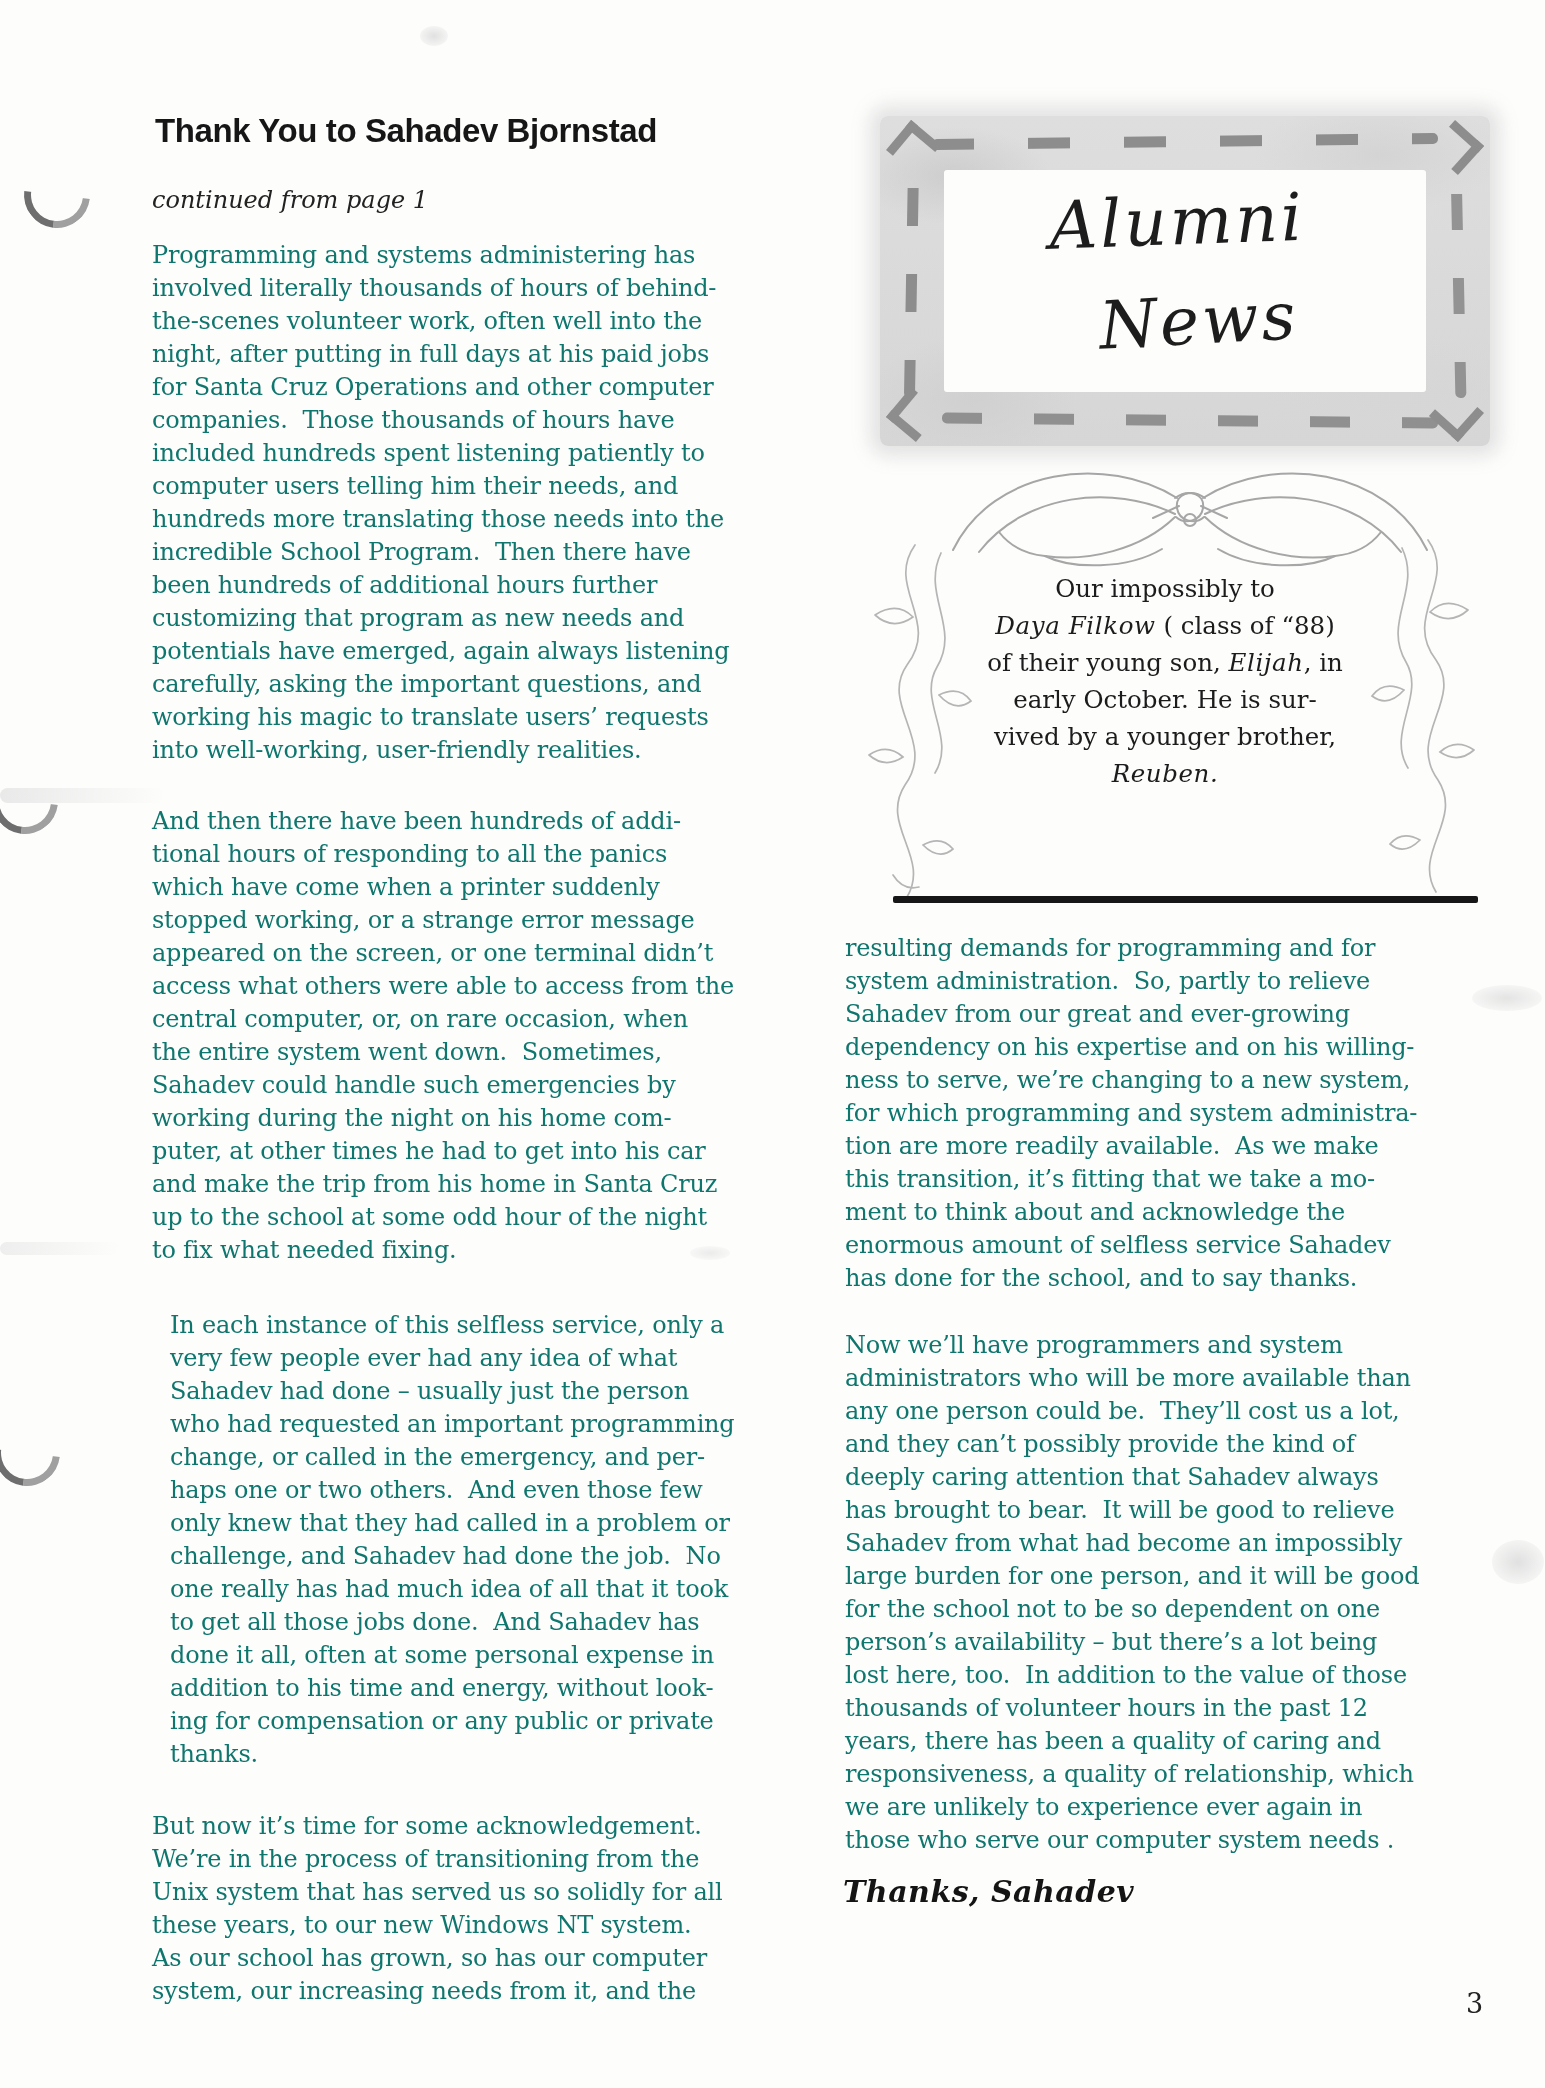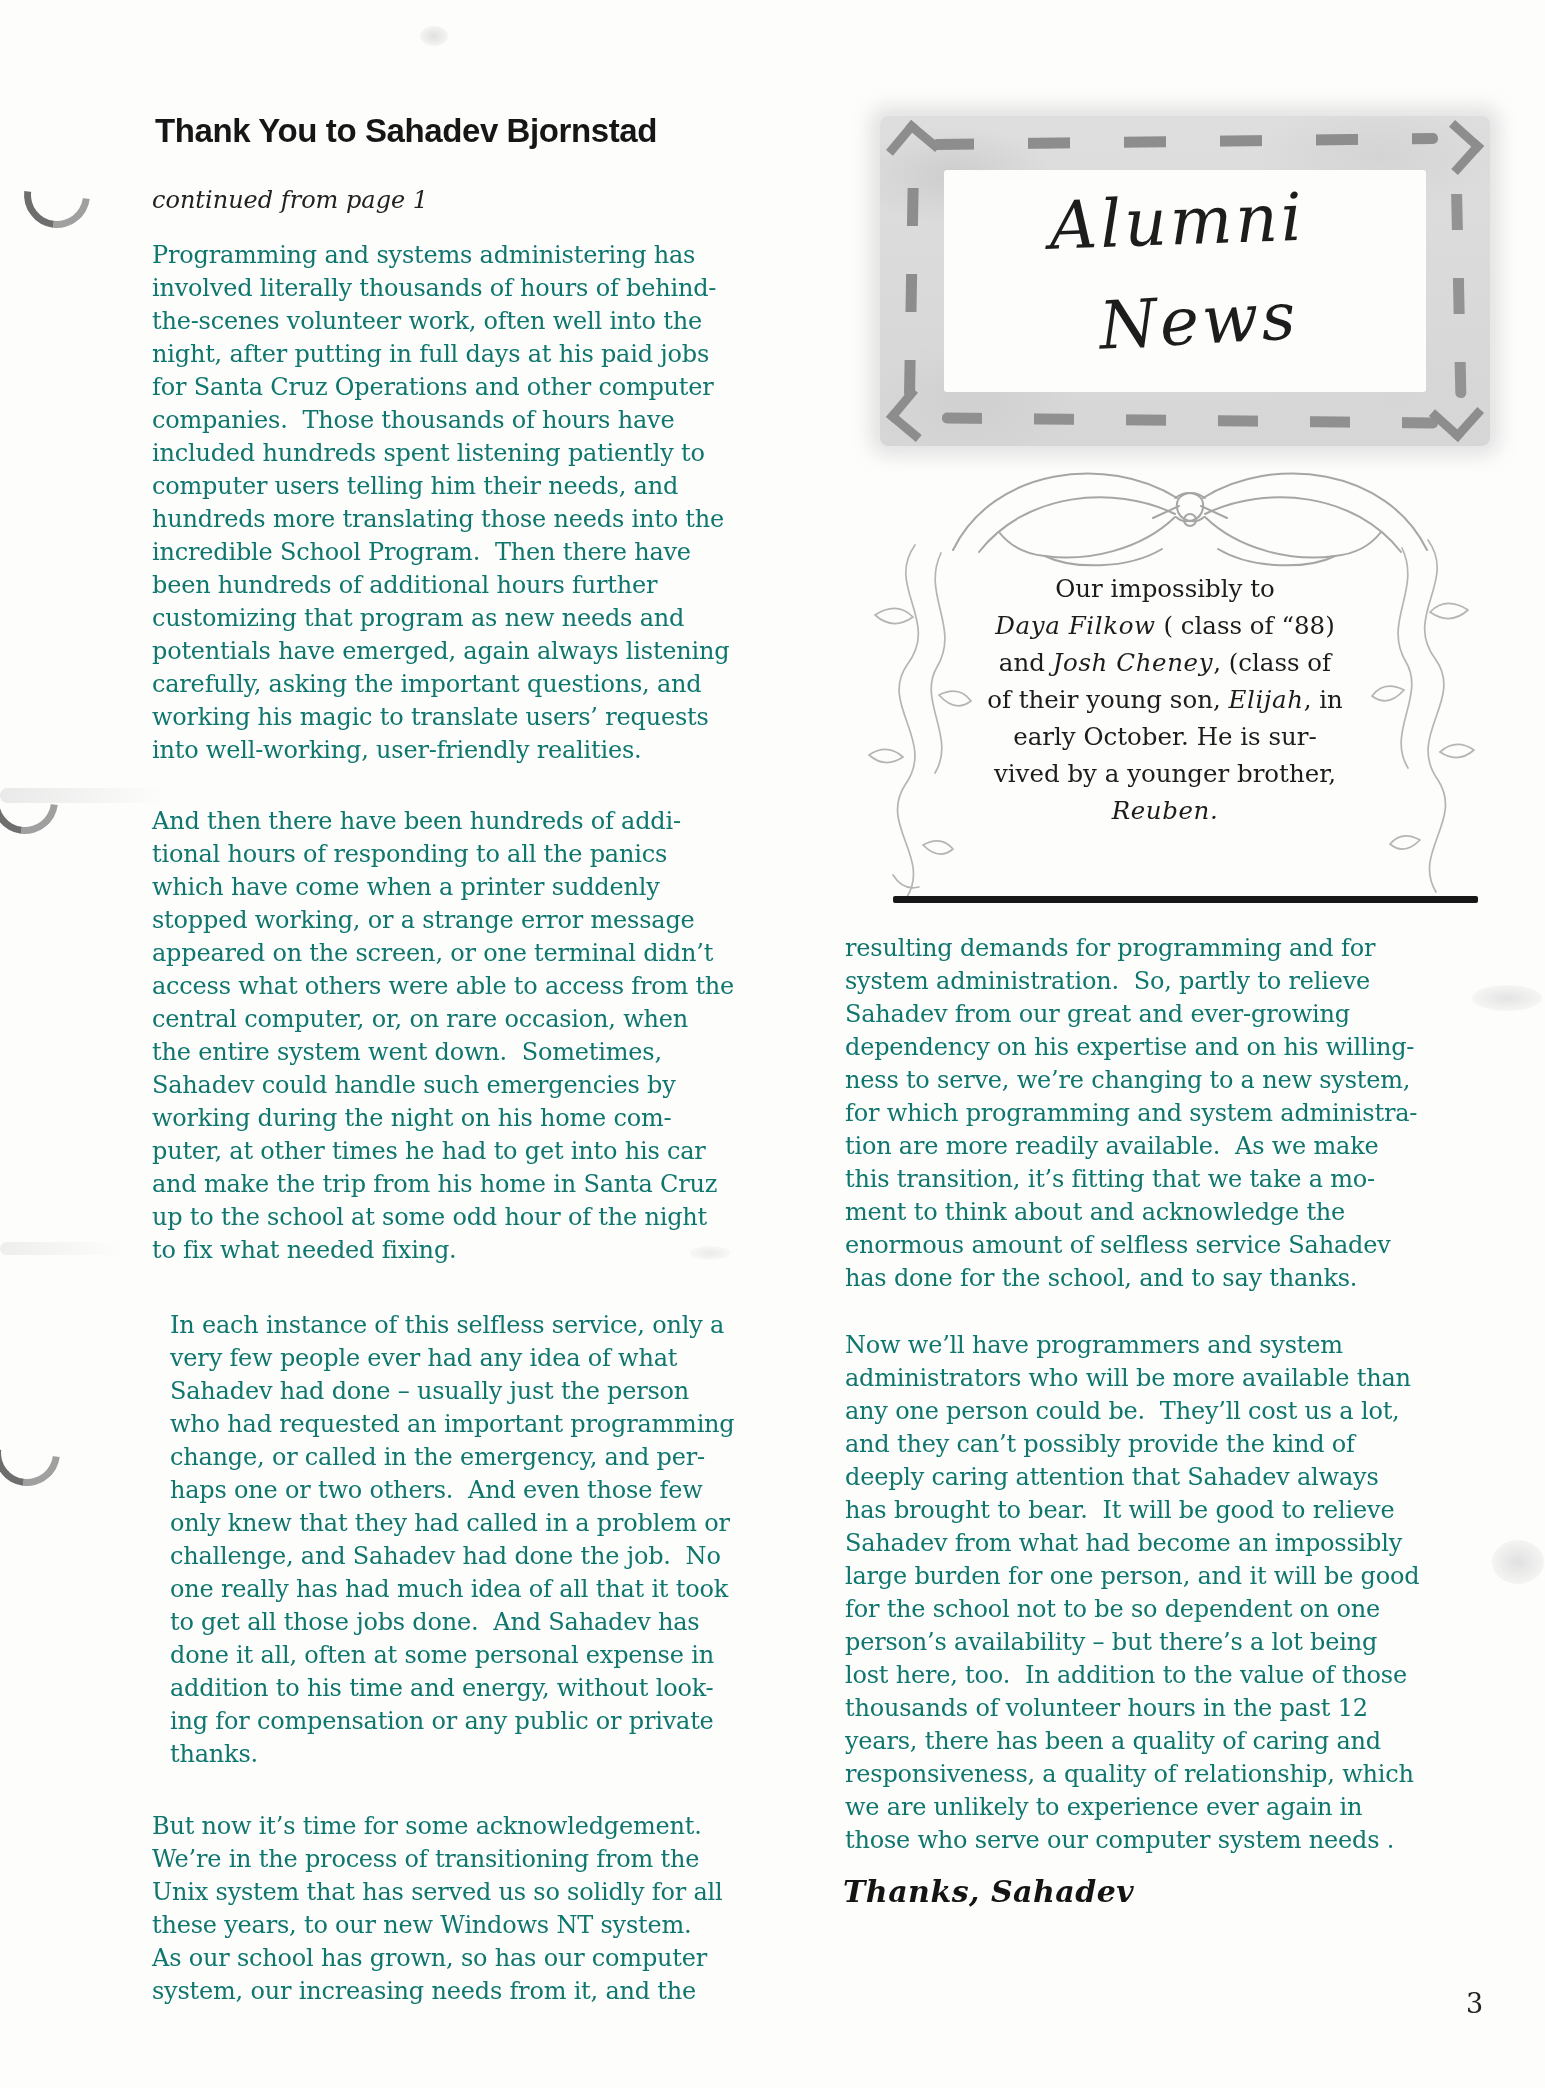--- a/index.html
+++ b/index.html
@@ -202,21 +202,20 @@
     <path class="thin" d="M 30,70 q 22,-14 38,2 q -20,14 -38,-2"></path>
     <path class="thin" d="M 94,150 q 20,-10 32,6 q -16,12 -32,-6"></path>
     <path class="thin" d="M 24,210 q 18,-12 34,2 q -18,12 -34,-2"></path>
     <path class="thin" d="M 78,300 q 18,-10 30,4 q -14,12 -30,-4"></path>
   </g>
 </svg>
 
 <div class="abs condolence">
     <div><span>Our impossibly to</span></div>
     <div><span class="fancy">Daya Filkow</span><span> ( class of “88)</span></div>
-    <div><span>and </span><span class="fancy">Josh Cheney</span><span>, (class of</span></div>
     <div><span>of their young son, </span><span class="fancy">Elijah</span><span>, in</span></div>
     <div><span>early October. He is sur-</span></div>
     <div><span>vived by a younger brother,</span></div>
     <div><span class="fancy">Reuben.</span></div>
   </div>
 
 <div class="abs col-rule"></div>
 
 <div class="abs body-text" style="left:845px;top:932px;">resulting demands for programming and for
 system administration.  So, partly to relieve

